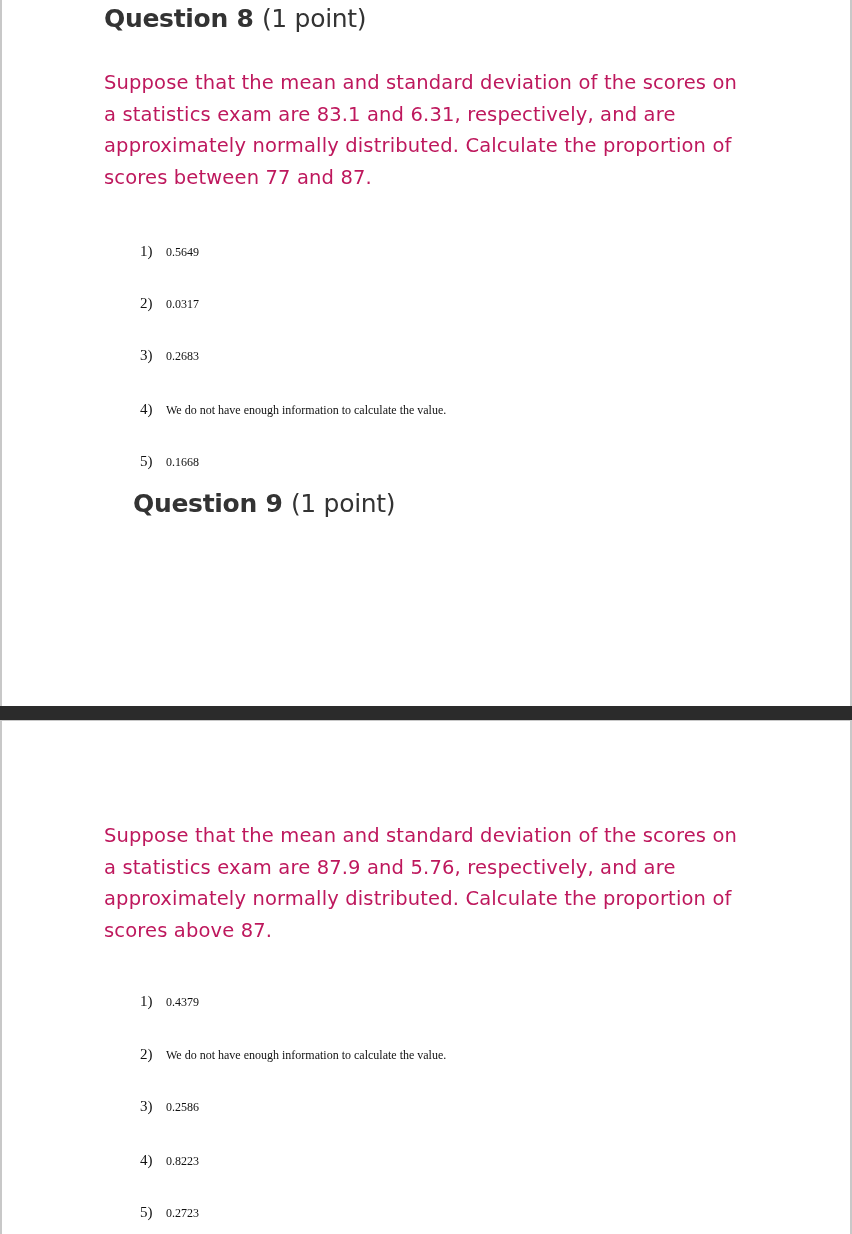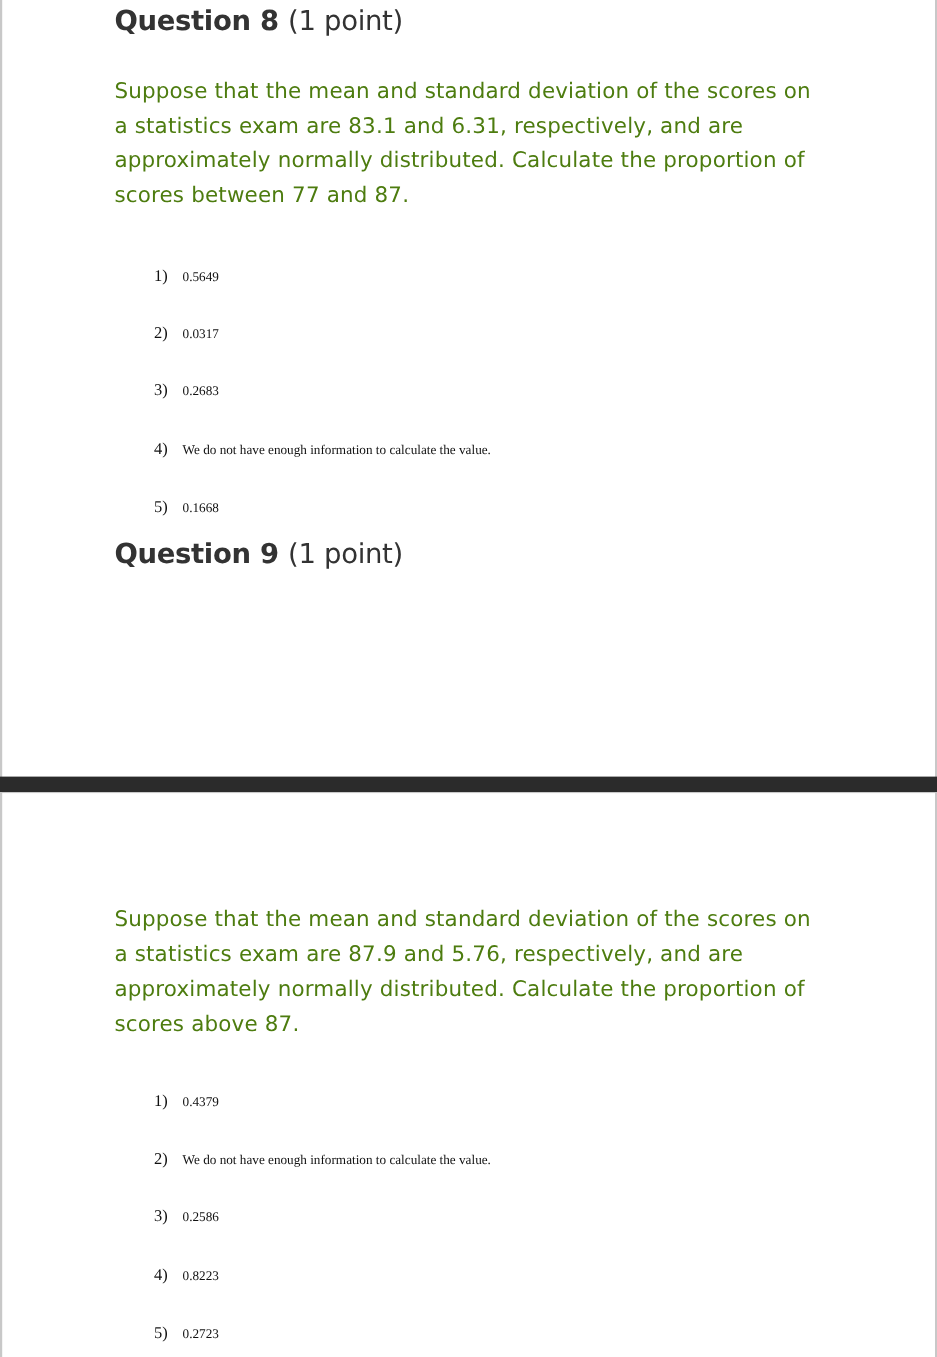--- a/index.html
+++ b/index.html
@@ -58,21 +58,21 @@
       font-weight: normal;
       color: #333333;
     }
     .q-text {
       position: absolute;
       left: 102px;
       width: 650px;
       font-family: "DejaVu Sans", sans-serif;
       font-size: 19.5px;
       line-height: 31.5px;
-      color: #4d7c0f;
+      color: #be185d;
       margin: 0;
       letter-spacing: 0.15px;
     }
     .q-options-label {
       position: absolute;
       left: 102px;
       font-family: "DejaVu Sans", sans-serif;
       font-size: 19.5px;
       color: #444444;
       margin: 0;
@@ -122,21 +122,21 @@
   </div>
   <div class="option" style="top:401px;">
     <span class="opt-num">4)</span>
     <span class="opt-text">We do not have enough information to calculate the value.</span>
   </div>
   <div class="option" style="top:453px;">
     <span class="opt-num">5)</span>
     <span class="opt-text">0.1668</span>
   </div>
 
-  <h2 class="q-heading" style="top:489px;">
+  <h2 class="q-heading" style="top:489px;margin-left:29px;">
     <span class="q-bold">Question 9</span>
     <span class="q-points">(1 point)</span>
   </h2>
 </div>
 
 <div class="divider-bar"></div>
 
 <div class="panel panel-bottom">
   <p class="q-text" style="top:99px;">Suppose that the mean and standard deviation of the scores on a statistics exam are 87.9 and 5.76, respectively, and are approximately normally distributed. Calculate the proportion of scores above 87.</p>
 

